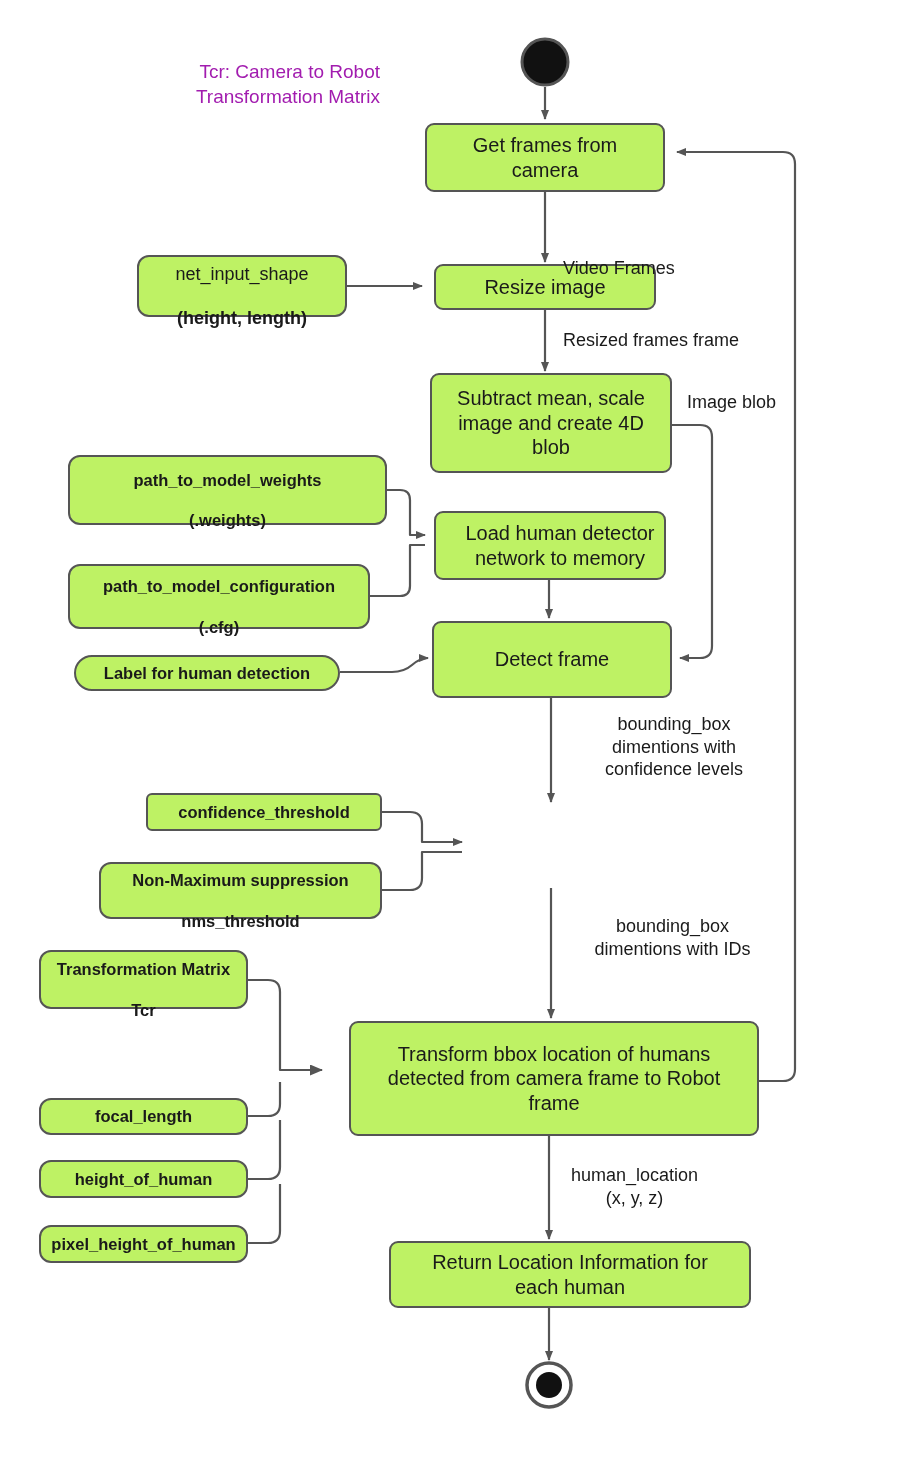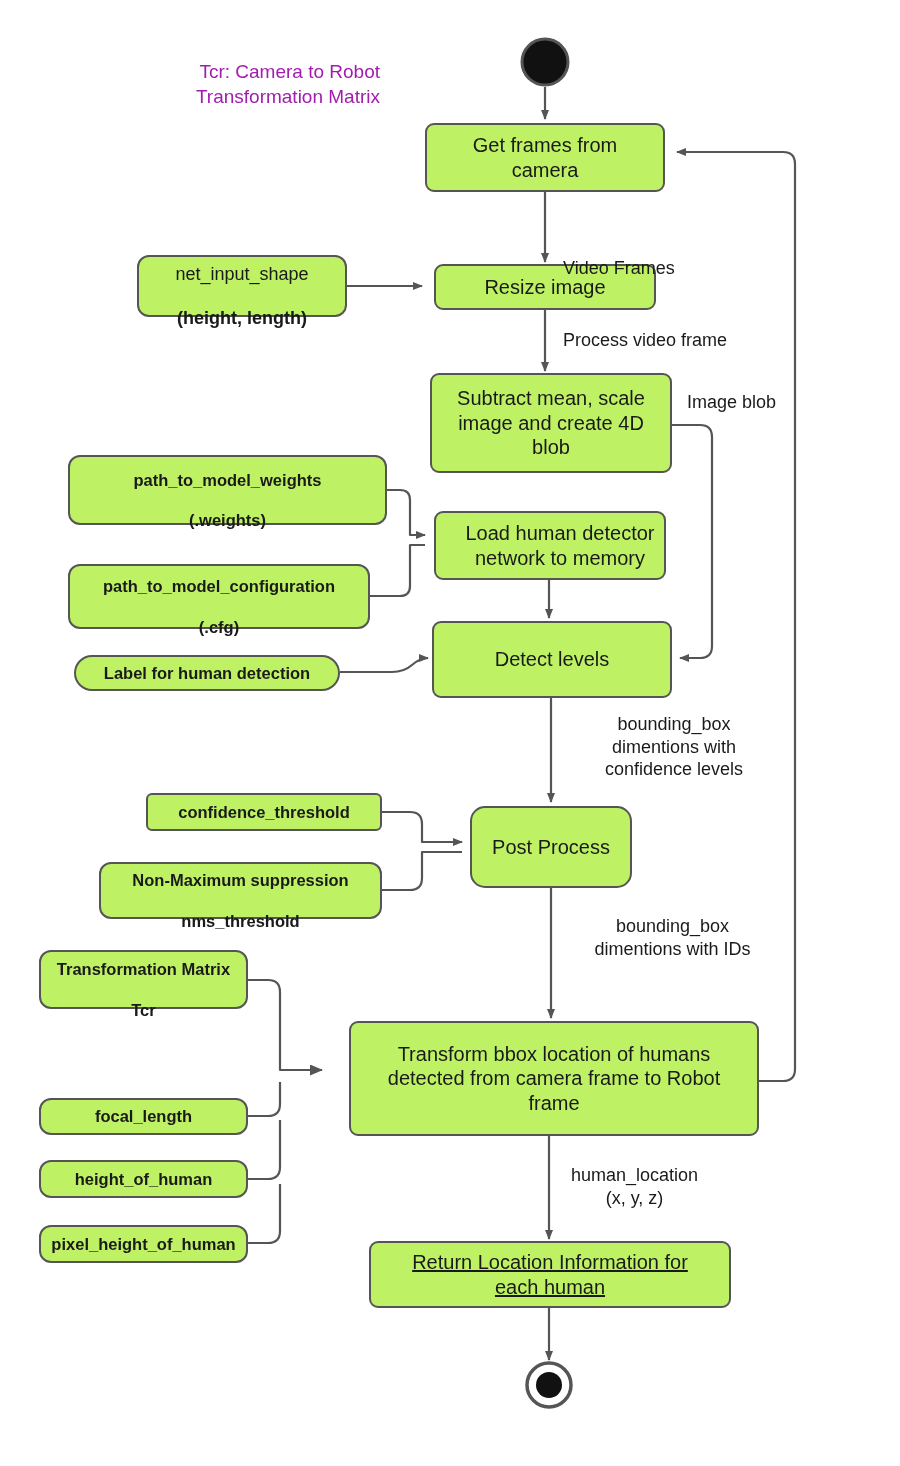--- a/index.html
+++ b/index.html
@@ -120,29 +120,28 @@
 
   <div class="node action" style="left:434px;top:264px;width:222px;height:46px;">Resize image</div>
 
   <div class="node action" style="left:430px;top:373px;width:242px;height:100px;">Subtract mean, scale
 image and create 4D
 blob</div>
 
   <div class="node action" style="left:434px;top:511px;width:232px;height:69px;padding-left:20px;">Load human detector
 network to memory</div>
 
-  <div class="node action" style="left:432px;top:621px;width:240px;height:77px;">Detect levels</div>
-
-  <div class="node action r-lg" style="left:470px;top:806px;width:162px;height:82px;">Post Process</div>
+  <div class="node action" style="left:432px;top:621px;width:240px;height:77px;">Detect frame</div>
+
 
   <div class="node action" style="left:349px;top:1021px;width:410px;height:115px;">Transform bbox location of humans
 detected from camera frame to Robot
 frame</div>
 
-  <div class="node action" style="left:369px;top:1241px;width:362px;height:67px;text-decoration:underline;">Return Location Information for
+  <div class="node action" style="left:389px;top:1241px;width:362px;height:67px;">Return Location Information for
 each human</div>
 
   <div class="node param mixed" style="left:137px;top:255px;width:210px;height:62px;font-size:18px;">
     <span>
       <span>net_input_shape</span><br>
       <b>(height, length)</b>
     </span>
   </div>
 
   <div class="node param" style="left:68px;top:455px;width:319px;height:70px;">
@@ -178,21 +177,21 @@
   </div>
 
   <div class="node param" style="left:39px;top:1098px;width:209px;height:37px;">focal_length</div>
 
   <div class="node param" style="left:39px;top:1160px;width:209px;height:38px;">height_of_human</div>
 
   <div class="node param" style="left:39px;top:1225px;width:209px;height:38px;">pixel_height_of_human</div>
 
   <div class="edge-label" style="left:563px;top:217px;width:200px;text-align:left;margin-top:40px;">Video Frames</div>
 
-  <div class="edge-label" style="left:563px;top:329px;width:230px;text-align:left;">Process video frame</div>
+  <div class="edge-label" style="left:563px;top:329px;width:230px;text-align:left;">Resized frames frame</div>
 
   <div class="edge-label" style="left:687px;top:391px;width:140px;text-align:left;">Image blob</div>
 
   <div class="edge-label" style="left:573px;top:713px;width:202px;">bounding_box
 dimentions with
 confidence levels</div>
 
   <div class="edge-label" style="left:570px;top:915px;width:205px;">bounding_box
 dimentions with IDs</div>
 

